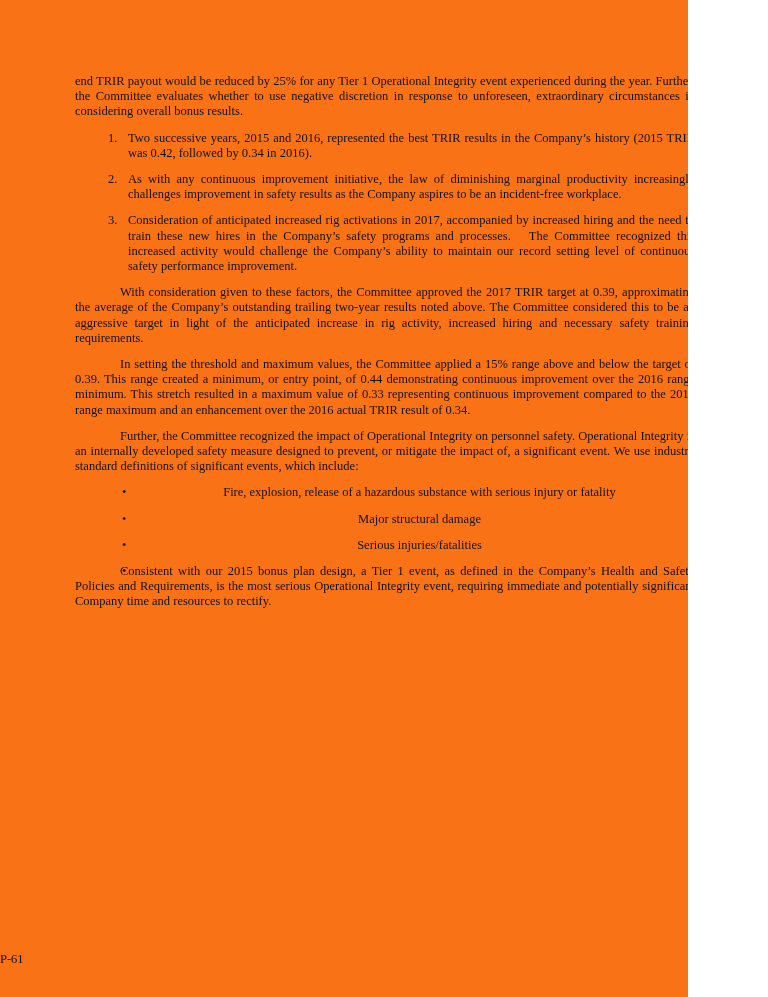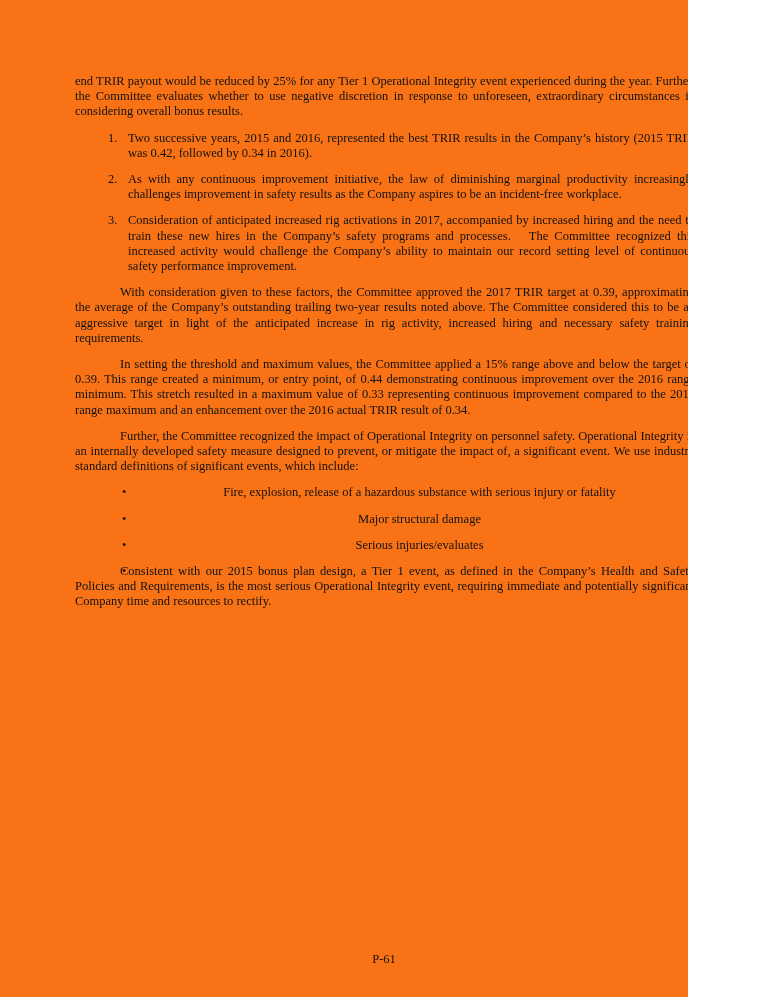--- a/index.html
+++ b/index.html
@@ -53,21 +53,20 @@
     left: 47px;
   }
   .bullet-item .li-text {
     text-align: center;
   }
   .footer {
     position: absolute;
     top: 952px;
     left: 0;
     width: 768px;
-    text-align: center;
     font-size: 12.5px;
     line-height: 15.2px;
   }
 </style>
 </head>
 <body>
 
 <div class="page">
   <div class="content">
 
@@ -99,21 +98,21 @@
       <div class="list-item bullet-item">
         <span class="marker">•</span>
         <span class="li-text">Fire, explosion, release of a hazardous substance with serious injury or fatality</span>
       </div>
       <div class="list-item bullet-item">
         <span class="marker">•</span>
         <span class="li-text">Major structural damage</span>
       </div>
       <div class="list-item bullet-item">
         <span class="marker">•</span>
-        <span class="li-text">Serious injuries/evaluates</span>
+        <span class="li-text">Serious injuries/fatalities</span>
       </div>
       <div class="list-item bullet-item">
         <span class="marker">•</span>
       </div>
     </div>
 
     <p class="para indent">Consistent with our 2015 bonus plan design, a Tier 1 event, as defined in the Company’s Health and Safety Policies and Requirements, is the most serious Operational Integrity event, requiring immediate and potentially significant Company time and resources to rectify.</p>
 
   </div>
 

